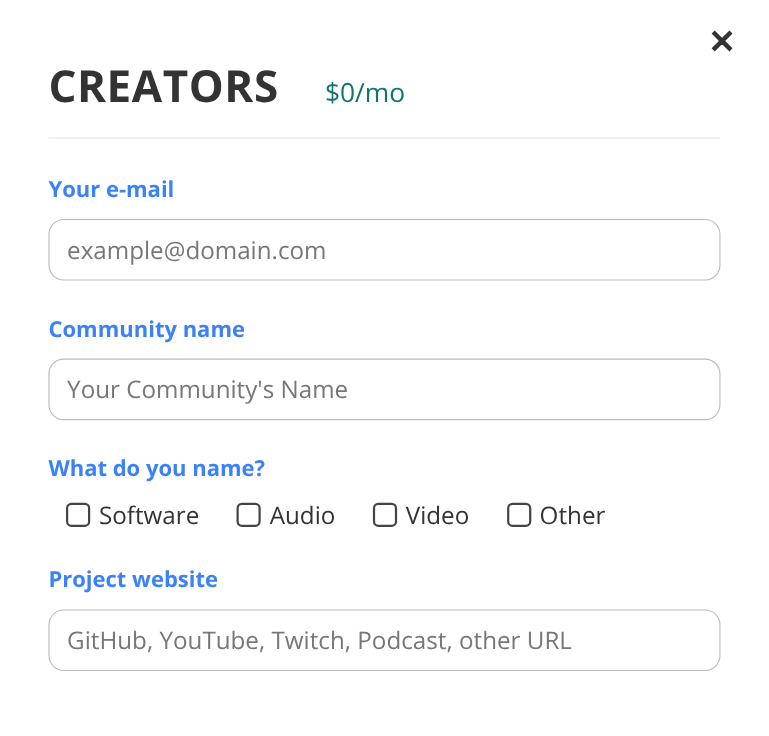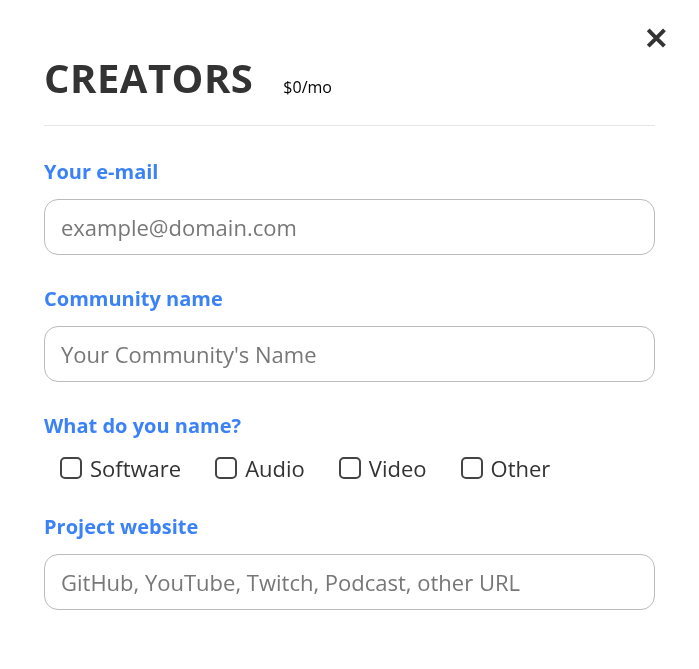--- a/index.html
+++ b/index.html
@@ -26,34 +26,35 @@
       font-weight: bold;
       color: #333;
       cursor: pointer;
       line-height: 1;
       background: none;
       border: none;
     }
     .header {
       display: flex;
       align-items: baseline;
-      gap: 30px;
+      gap: 14px;
       margin-bottom: 20px;
       text-align: center;
     }
     .title {
       font-size: 40px;
       font-weight: 700;
       letter-spacing: 0.5px;
       color: #333;
     }
     .price {
-      font-size: 16px;
-      color: #000000;
+      font-size: 24px;
+      color: #0f766e;
       font-weight: 400;
+      margin-left: 28px;
     }
     .divider {
       border: none;
       border-top: 1px solid #e5e5e5;
       margin-bottom: 32px;
     }
     .form-group {
       margin-bottom: 30px;
     }
     .label {

